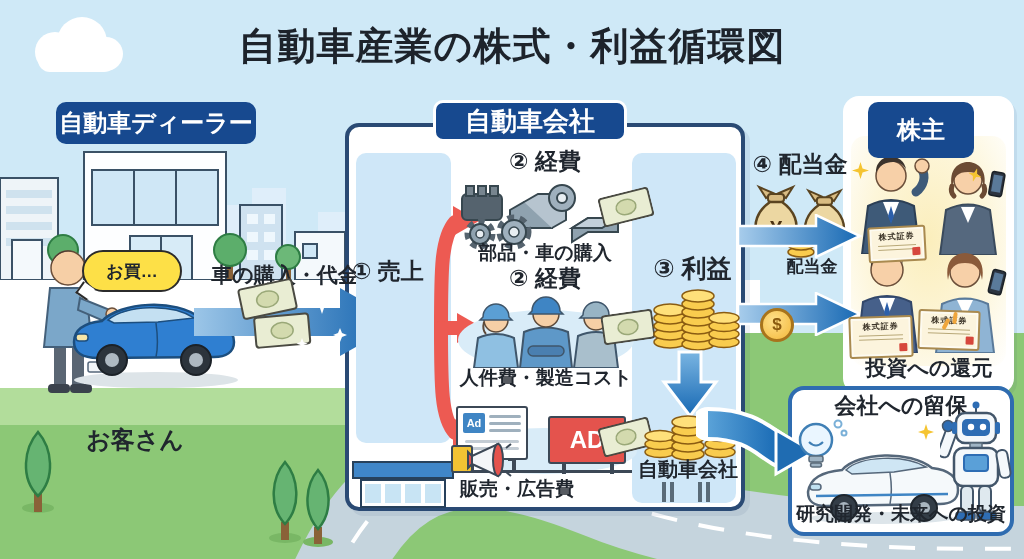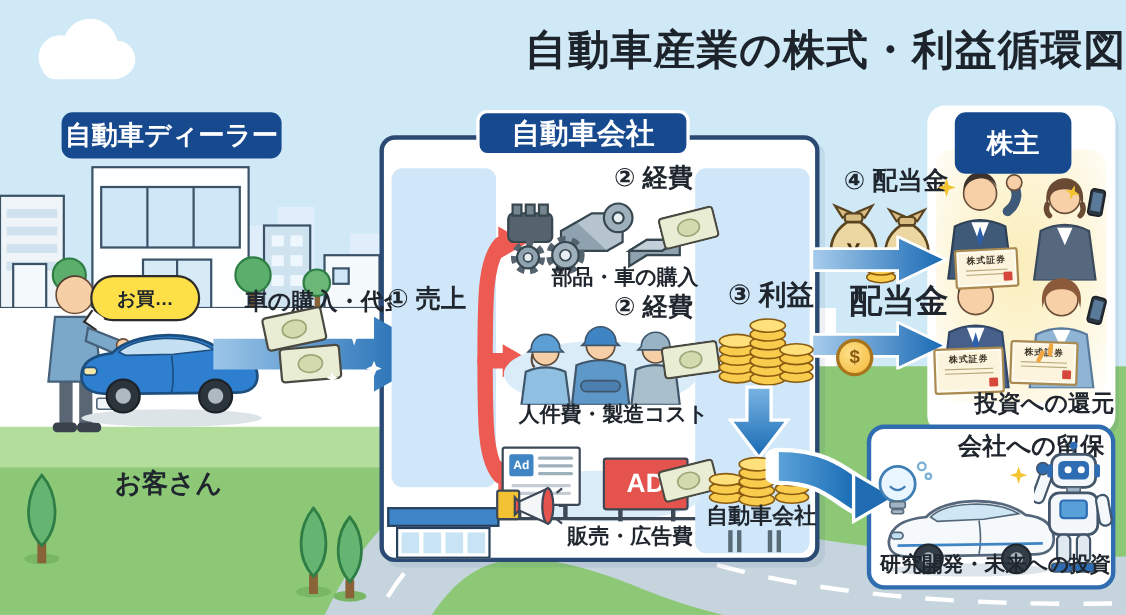--- a/index.html
+++ b/index.html
@@ -3,21 +3,21 @@
 <meta charset="utf-8">
 <style>
   html,body{margin:0;padding:0;}
   #stage{
     position:relative; width:1024px; height:559px; overflow:hidden;
     background:#cfe9f7;
     font-family:"Liberation Sans","DejaVu Sans",sans-serif;
   }
   #stage *{box-sizing:border-box;}
   .abs{position:absolute;}
-  .t{position:absolute; font-weight:bold; color:#20262e; white-space:nowrap; line-height:1.1; text-align:right;}
+  .t{position:absolute; font-weight:bold; color:#20262e; white-space:nowrap; line-height:1.1; text-align:center;}
   .badge{
     position:absolute; background:#17498f; color:#ffffff; font-weight:bold;
     border-radius:10px; display:flex; align-items:center; justify-content:center;
     z-index:6; white-space:nowrap;
   }
   .panel{position:absolute; background:#ffffff; border-radius:14px; z-index:3;}
   .col{position:absolute; background:#cfe7f8; border-radius:10px; z-index:4;}
   .z4{z-index:4;} .z5{z-index:5;} .z6{z-index:6;} .z2{z-index:2;}
   .bill{position:absolute; z-index:5;}
   .cert{
@@ -277,21 +277,21 @@
     <path d="M 24,18 L 50,6 L 50,38 L 24,26 Z" fill="#f4f6f8" stroke="#3c4856" stroke-width="2"></path>
     <path d="M 20,14 L 24,18 L 24,26 L 20,30 Z" fill="#e4534d" stroke="#3c4856" stroke-width="2"></path>
     <ellipse cx="50" cy="22" rx="5" ry="16" fill="#e4534d" stroke="#3c4856" stroke-width="2"></ellipse>
     <g stroke="#3c4856" stroke-width="2">
         <line x1="58" y1="10" x2="63" y2="6"></line>
         <line x1="60" y1="22" x2="66" y2="22"></line>
         <line x1="58" y1="34" x2="63" y2="38"></line>
       </g>
   </svg>
   <div class="abs z4" style="left:452px;top:470px;width:180px;height:2.5px;background:#3c4856;"></div>
-  <div class="t z5" style="left:460px;top:479px;width:170px;font-size:19px;">販売・広告費</div>
+  <div class="t z5" style="left:432px;top:479px;width:170px;font-size:19px;">販売・広告費</div>
 
   <svg class="bill" style="left:600px;top:192px;transform:rotate(-14deg);" width="52" height="30" viewBox="0 0 52 30">
     <rect x="1" y="1" width="50" height="28" rx="3" fill="#e9edd3" stroke="#4a4a42" stroke-width="2"></rect>
     <ellipse cx="26" cy="15" rx="10" ry="7.5" fill="#d3daae" stroke="#9aa878" stroke-width="1.5"></ellipse>
   </svg>
   <svg class="bill" style="left:602px;top:312px;transform:rotate(-8deg);" width="52" height="30" viewBox="0 0 52 30">
     <rect x="1" y="1" width="50" height="28" rx="3" fill="#e9edd3" stroke="#4a4a42" stroke-width="2"></rect>
     <ellipse cx="26" cy="15" rx="10" ry="7.5" fill="#d3daae" stroke="#9aa878" stroke-width="1.5"></ellipse>
   </svg>
   <svg class="bill" style="left:600px;top:422px;transform:rotate(-14deg);" width="52" height="30" viewBox="0 0 52 30">
@@ -387,21 +387,21 @@
     </g>
     <g stroke="#8a5c12" stroke-width="1.5">
       <ellipse cx="55" cy="72" rx="13" ry="5" fill="#f9cc4e"></ellipse>
         <ellipse cx="55" cy="65" rx="13" ry="5" fill="#f9cc4e"></ellipse>
         <ellipse cx="55" cy="58" rx="13" ry="5" fill="#ffe07a"></ellipse>
     </g>
   </svg>
   <svg class="abs z4" style="left:738px;top:214px;" width="125" height="44" viewBox="0 0 125 44">
     <polygon points="0,12 78,12 78,1 122,22 78,43 78,32 0,32" fill="url(#gArrowR2)" stroke="#ffffff" stroke-width="2.5"></polygon>
   </svg>
-  <div class="t z5" style="left:762px;top:258px;width:100px;font-size:30px;">配当金</div>
+  <div class="t z5" style="left:762px;top:258px;width:100px;font-size:17px;">配当金</div>
   <svg class="abs z4" style="left:738px;top:292px;" width="125" height="44" viewBox="0 0 125 44">
     <polygon points="0,12 78,12 78,1 122,22 78,43 78,32 0,32" fill="url(#gArrowR2)" stroke="#ffffff" stroke-width="2.5"></polygon>
   </svg>
   <div class="abs z5" style="left:760px;top:308px;width:34px;height:34px;border-radius:50%;background:radial-gradient(circle at 38% 35%,#ffe08a,#f3b93c);border:3px solid #a8741c;display:flex;align-items:center;justify-content:center;">
     <span style="font-weight:bold;font-size:17px;color:#8a5a10;">$</span>
   </div>
 
   <div class="panel" style="left:843px;top:96px;width:171px;height:298px;box-shadow:3px 4px 0 rgba(40,70,110,0.08);border-radius:16px;">
     <div class="abs" style="left:8px;top:40px;width:155px;height:230px;border-radius:14px;background:radial-gradient(ellipse at 50% 45%,#fbeebc 0%,#fdf6da 55%,rgba(255,255,255,0) 100%);"></div>
   </div>

